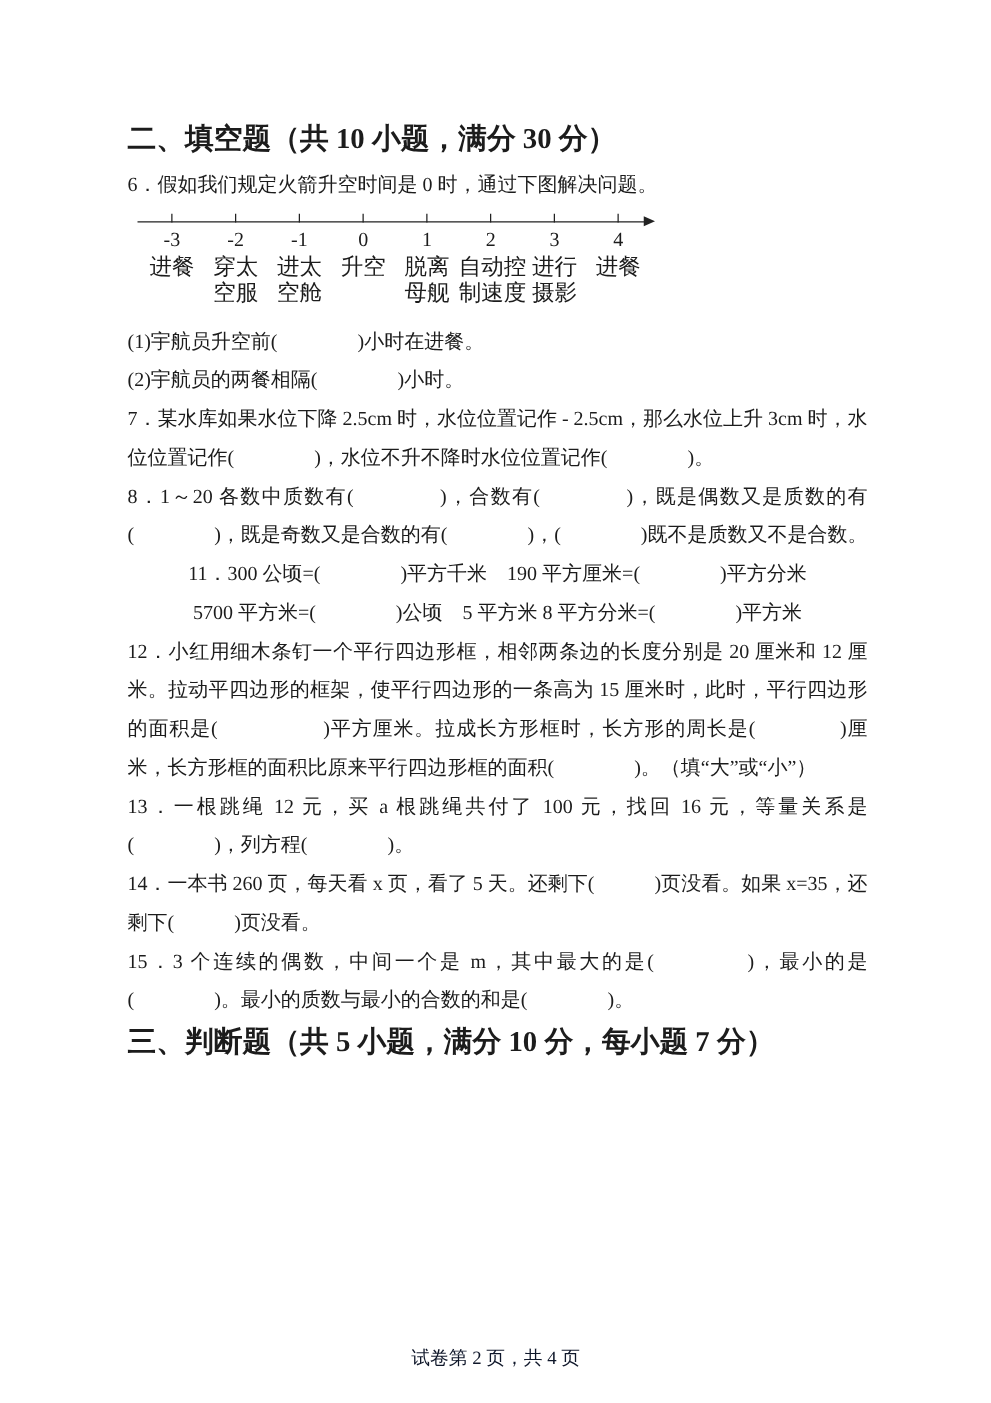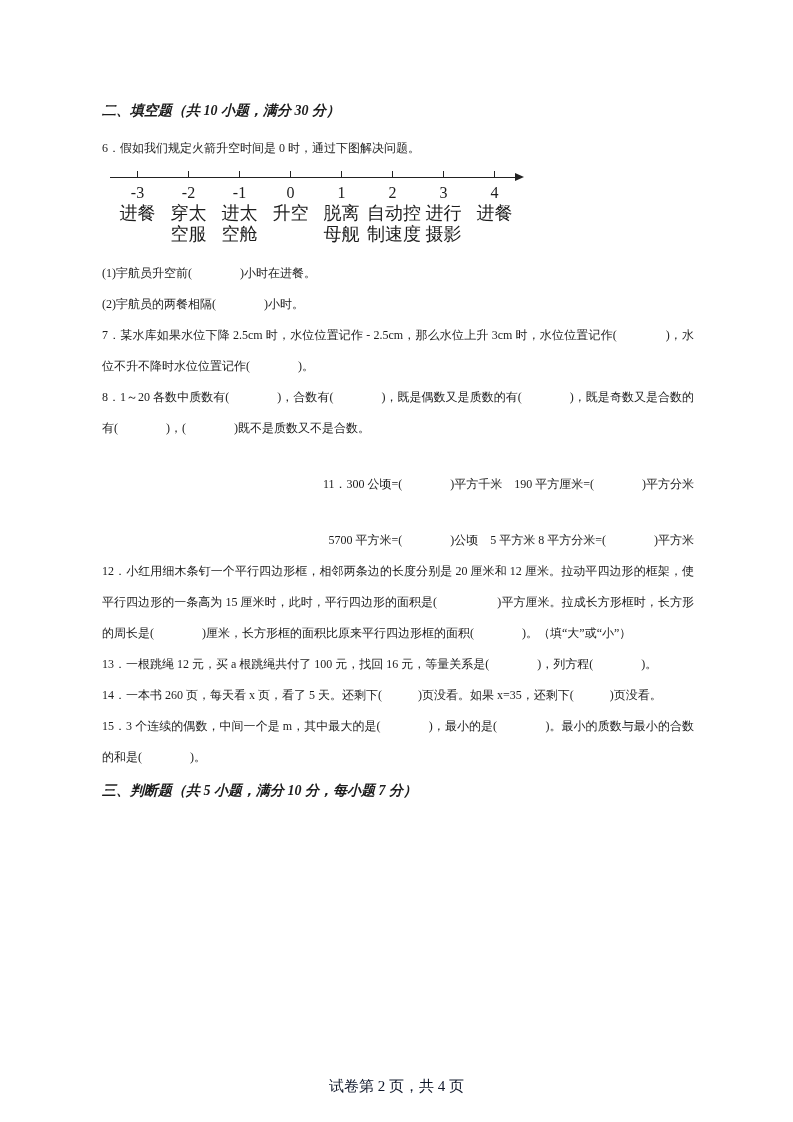--- a/index.html
+++ b/index.html
@@ -12,35 +12,34 @@
     font-family: "Liberation Serif", "DejaVu Serif", serif;
     color: #1c1c1c;
   }
   .content {
     position: absolute;
     left: 102px;
     top: 95px;
     width: 592px;
   }
   .sec-heading {
-    font-size: 14px;
+    font-size: 23px;
     font-weight: bold;
     line-height: 31px;
     margin: 0 0 7px 0;
-    font-style: italic;
   }
   .sec-heading.judge { margin-top: 2px; margin-bottom: 4px; }
   p.q {
-    font-size: 12px;
+    font-size: 16px;
     line-height: 31px;
     margin: 0;
     text-align: justify;
     text-justify: inter-ideograph;
   }
-  p.q.noj { text-align: right; margin-top: 25px; }
+  p.q.noj { text-align: center; }
 
   
   .nl-wrap {
     position: relative;
     height: 84px;
     margin: 4px 0 6px 0;
   }
   .nl-line {
     position: absolute;
     left: 8px;

